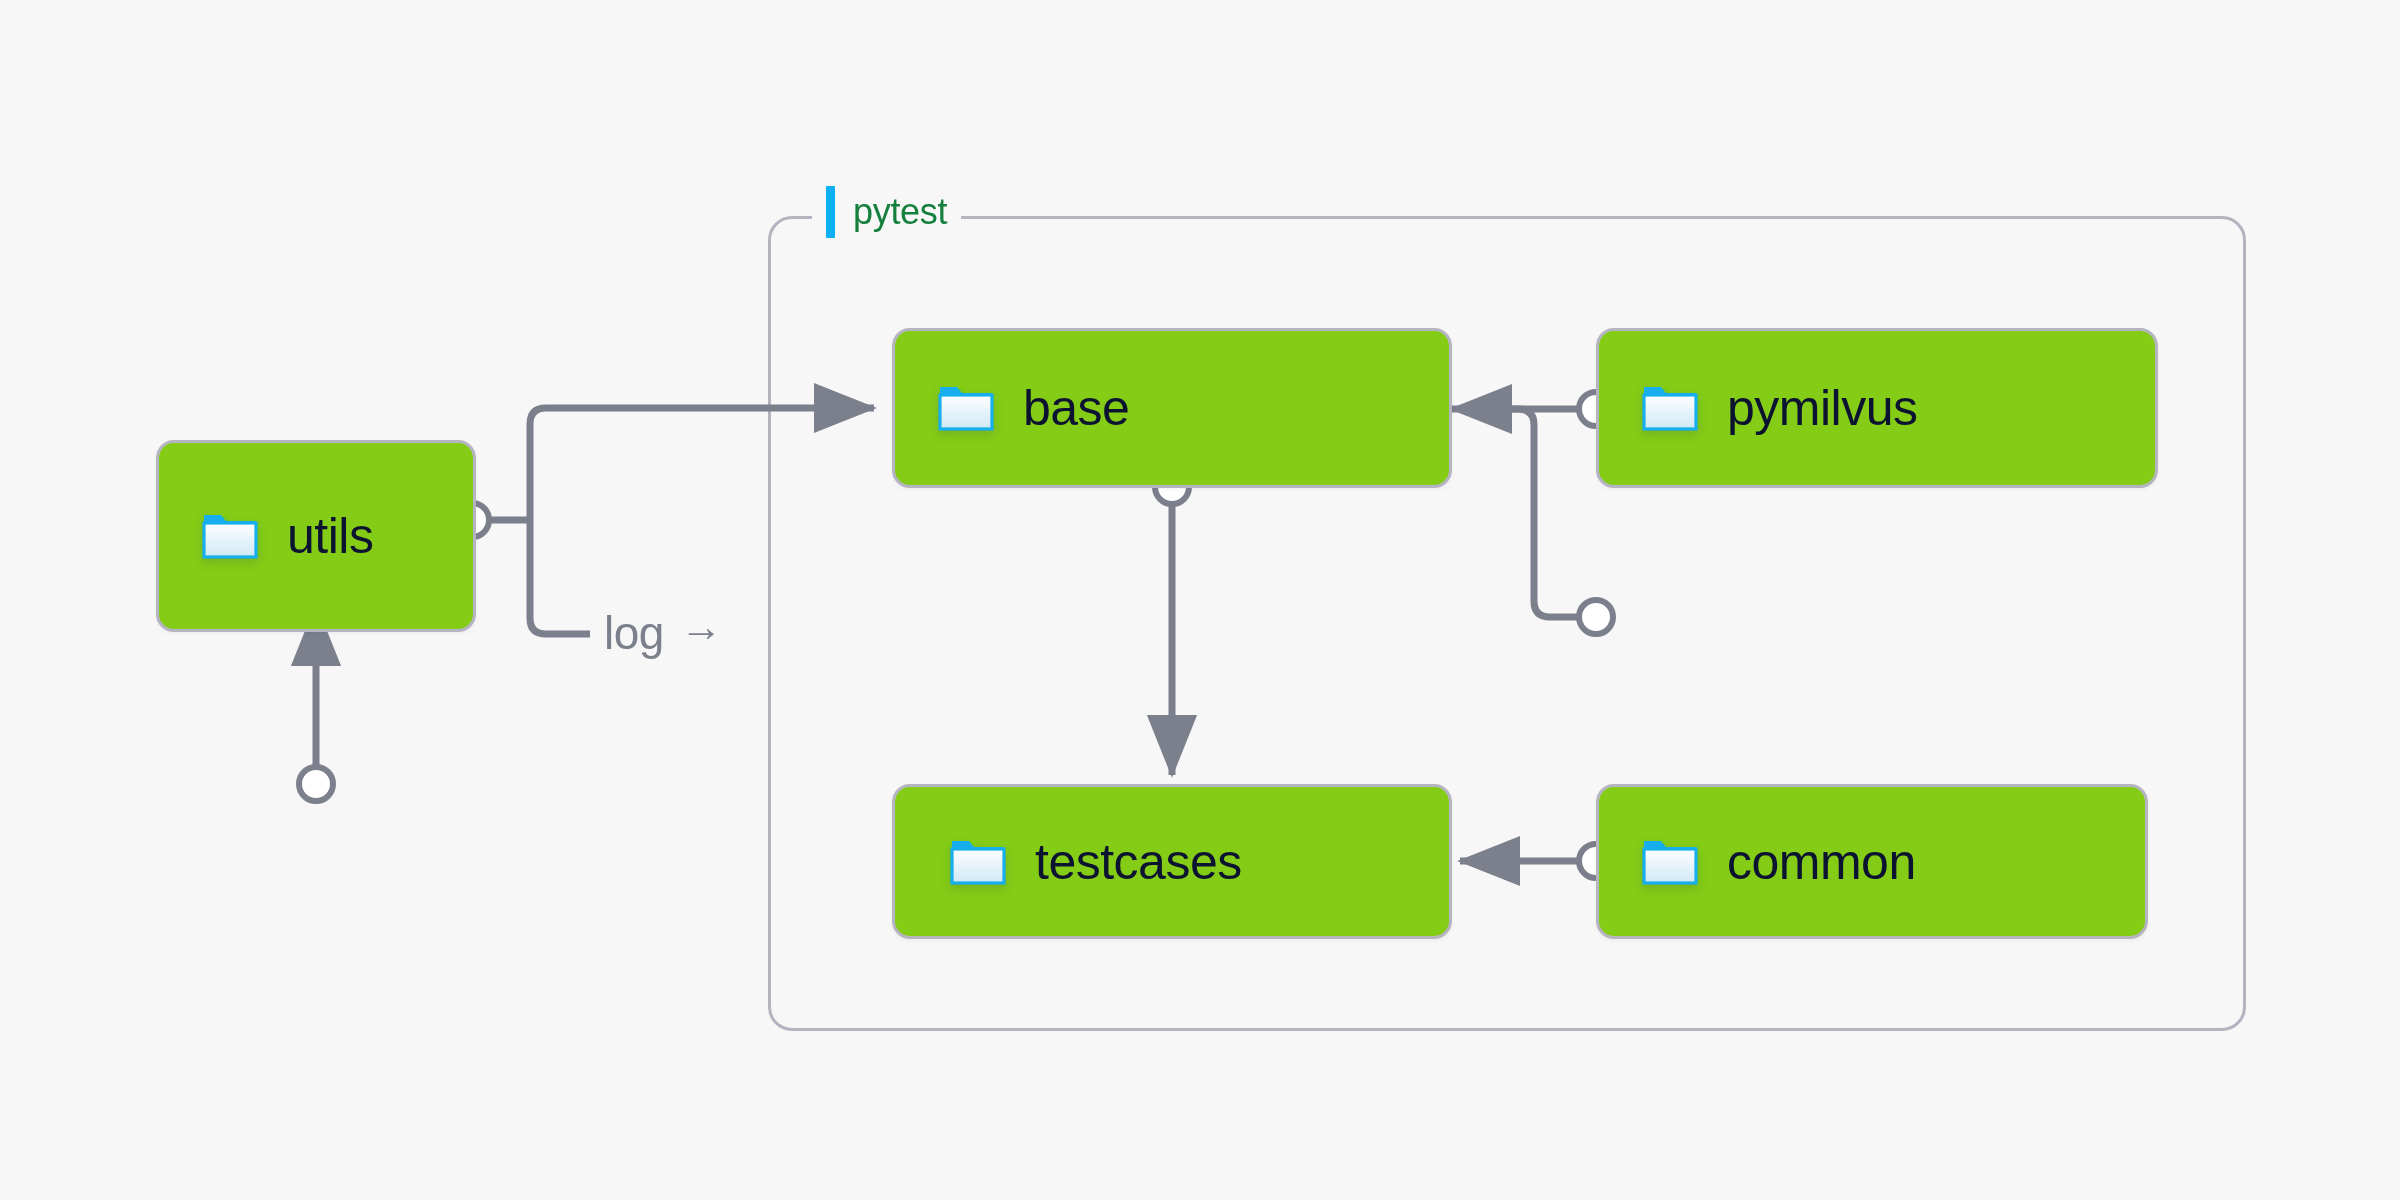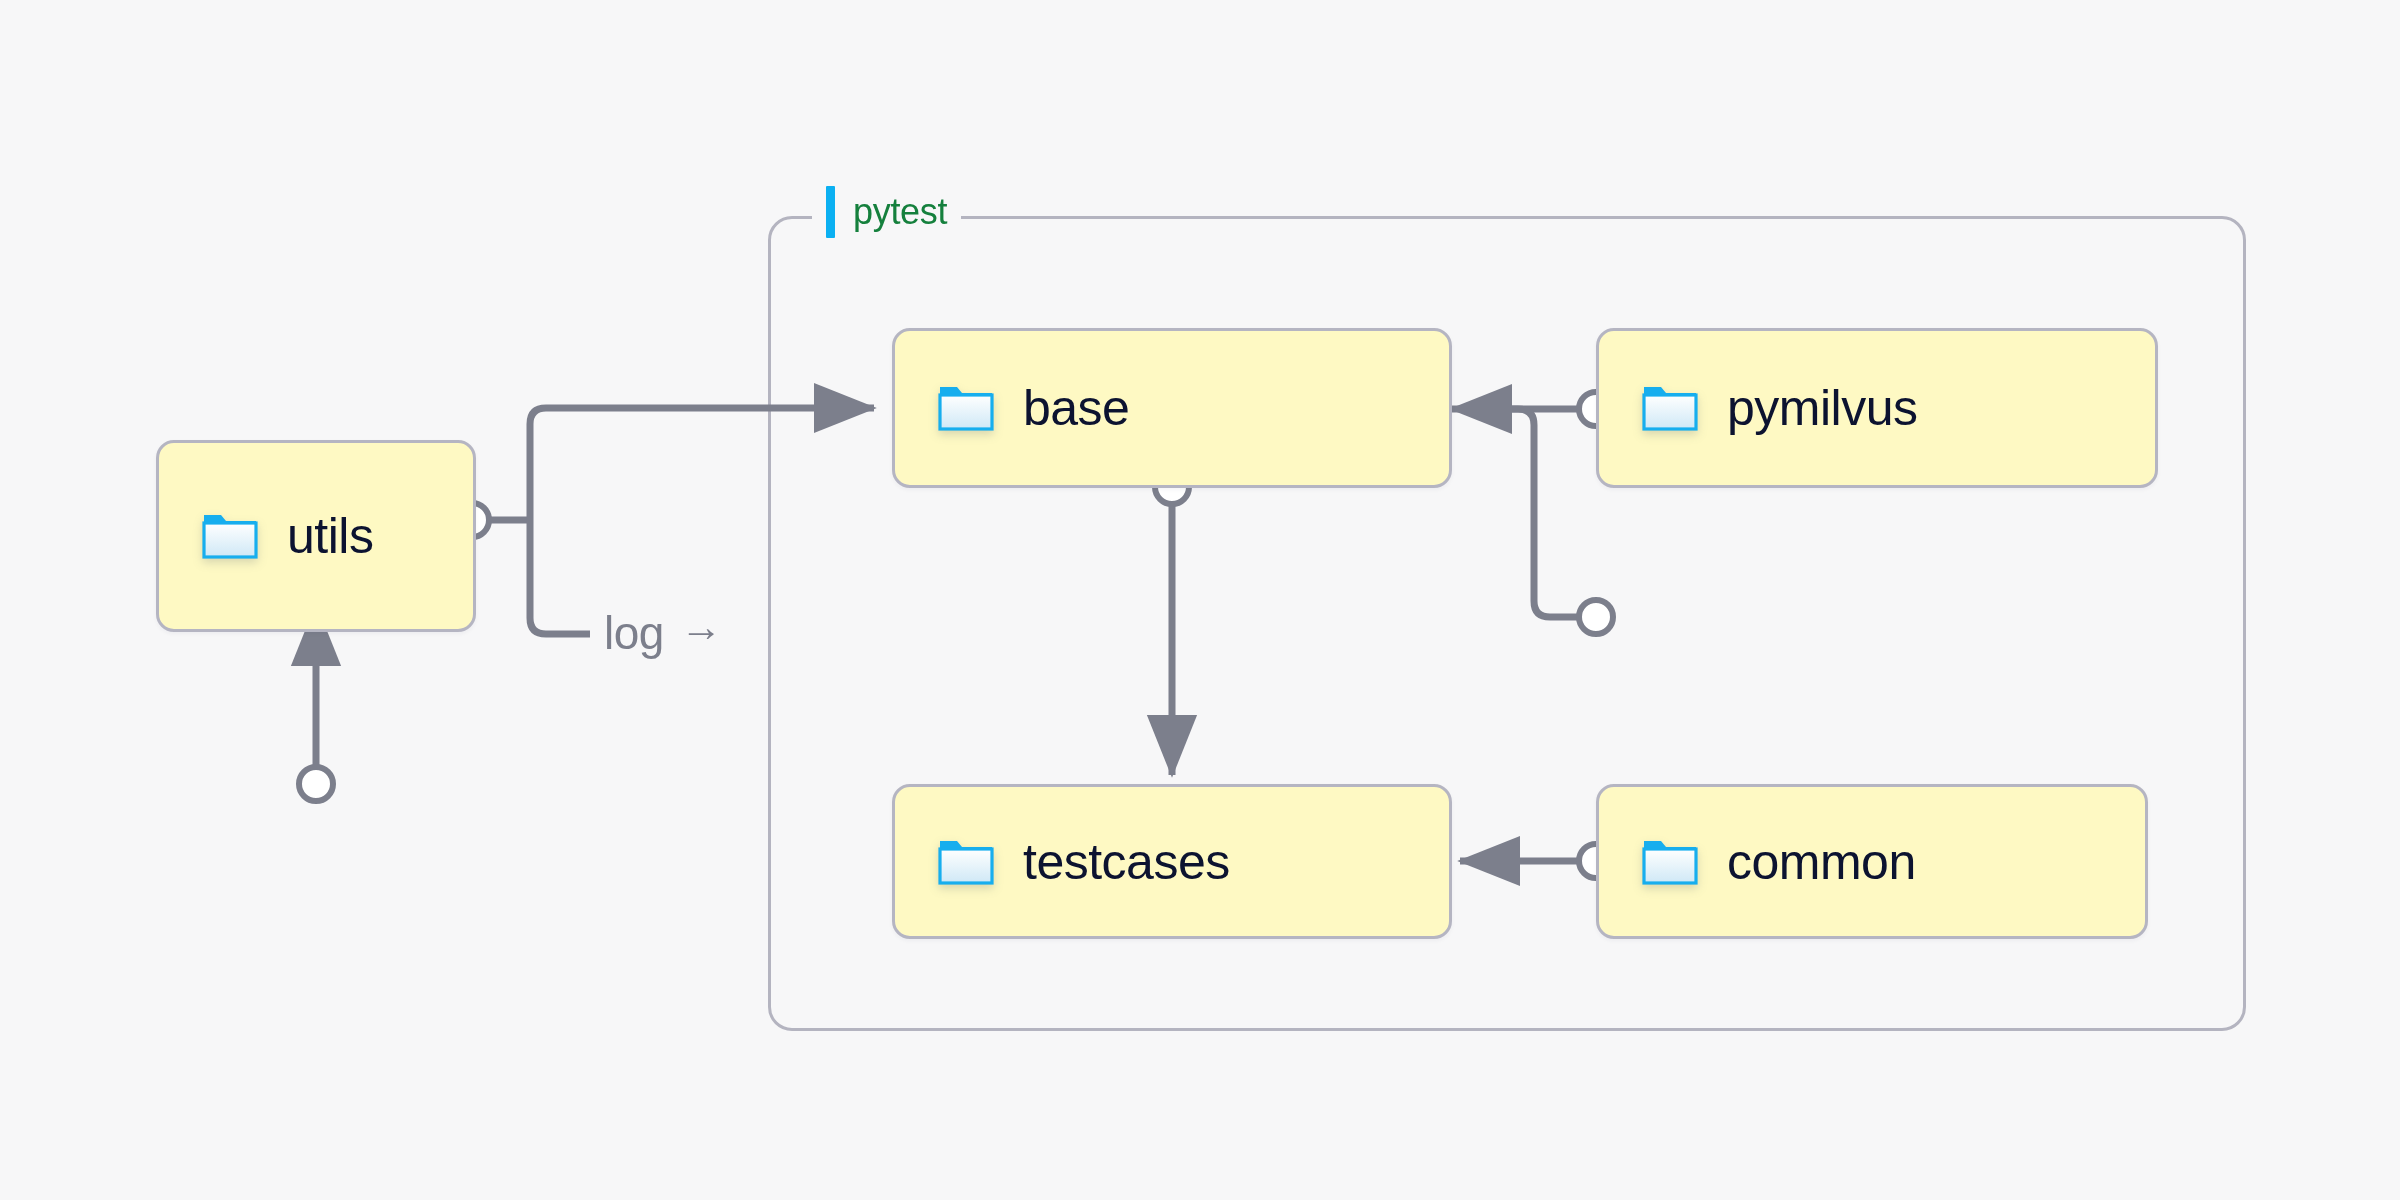--- a/index.html
+++ b/index.html
@@ -57,21 +57,21 @@
     font-size: 36px;
     color: #15803d;
     letter-spacing: -0.3px;
     white-space: nowrap;
   }
 
   
   .node {
     position: absolute;
     box-sizing: border-box;
-    background: #fef9c3;
+    background: #84cc16;
     border: 3px solid #b5b5c2;
     border-radius: 18px;
     display: flex;
     align-items: center;
     z-index: 3;
     box-shadow: 0 2px 4px rgba(30,30,60,0.045);
   }
   .node-inner {
     display: flex;
     align-items: center;
@@ -196,21 +196,21 @@
               <stop offset="100%" stop-color="#cfe8f6"></stop>
           </linearGradient>
         </defs>
         <path d="M3,7 L3,3 H20 L25,9 H55 V12 H3 Z" fill="#17aeee"></path>
         <rect x="3" y="11" width="52" height="34" fill="url(#fg2)" stroke="#17aeee" stroke-width="3.2"></rect>
       </svg>
       <span class="node-label">base</span>
     </div>
   </div>
 
-  <div class="node" style="left:892px; top:784px; width:560px; height:155px;">
+  <div class="node" style="left:892px; top:784px; width:560px; height:155px;padding-left:12px;">
     <div class="node-inner">
       <svg class="folder-icon" viewBox="0 0 58 48" xmlns="http://www.w3.org/2000/svg">
         <defs>
           <linearGradient id="fg3" x1="0" y1="0" x2="0" y2="1">
             <stop offset="0%" stop-color="#ffffff"></stop>
               <stop offset="100%" stop-color="#cfe8f6"></stop>
           </linearGradient>
         </defs>
         <path d="M3,7 L3,3 H20 L25,9 H55 V12 H3 Z" fill="#17aeee"></path>
         <rect x="3" y="11" width="52" height="34" fill="url(#fg3)" stroke="#17aeee" stroke-width="3.2"></rect>

